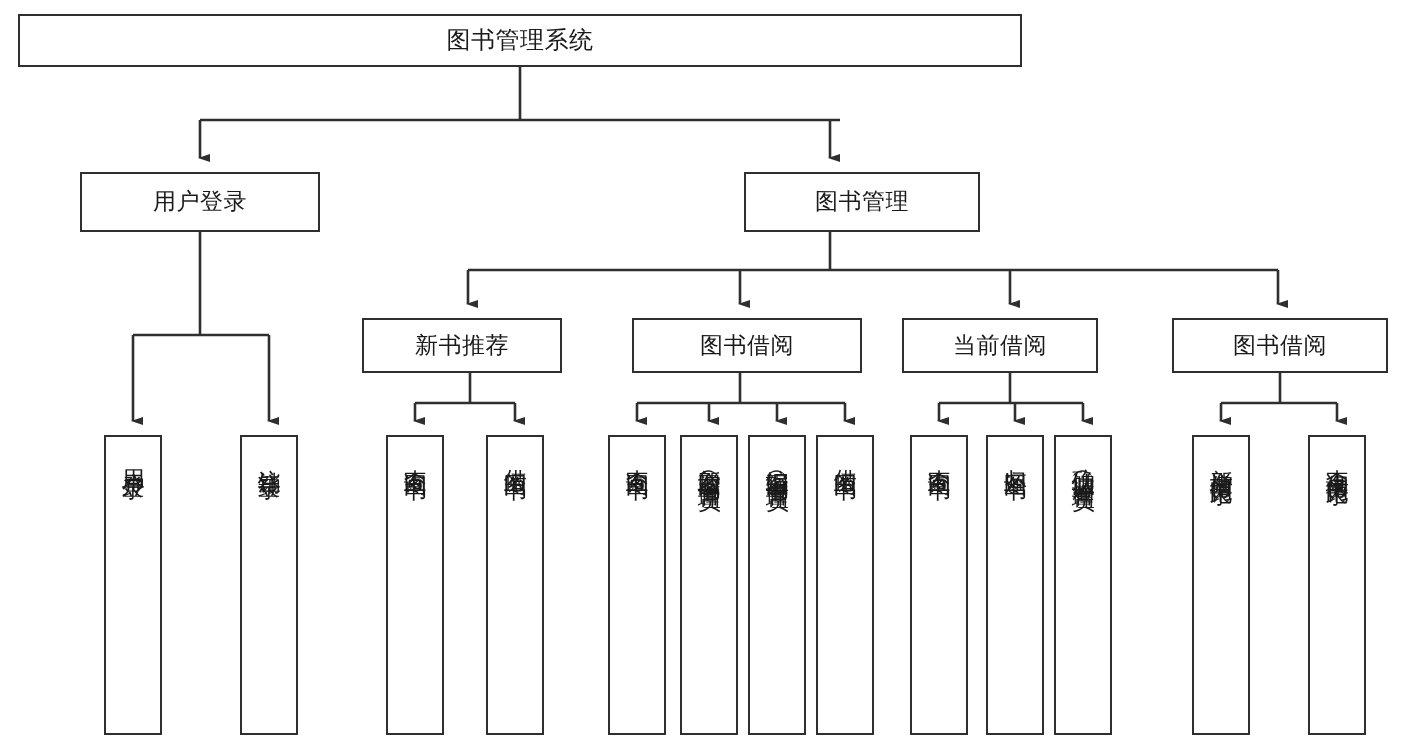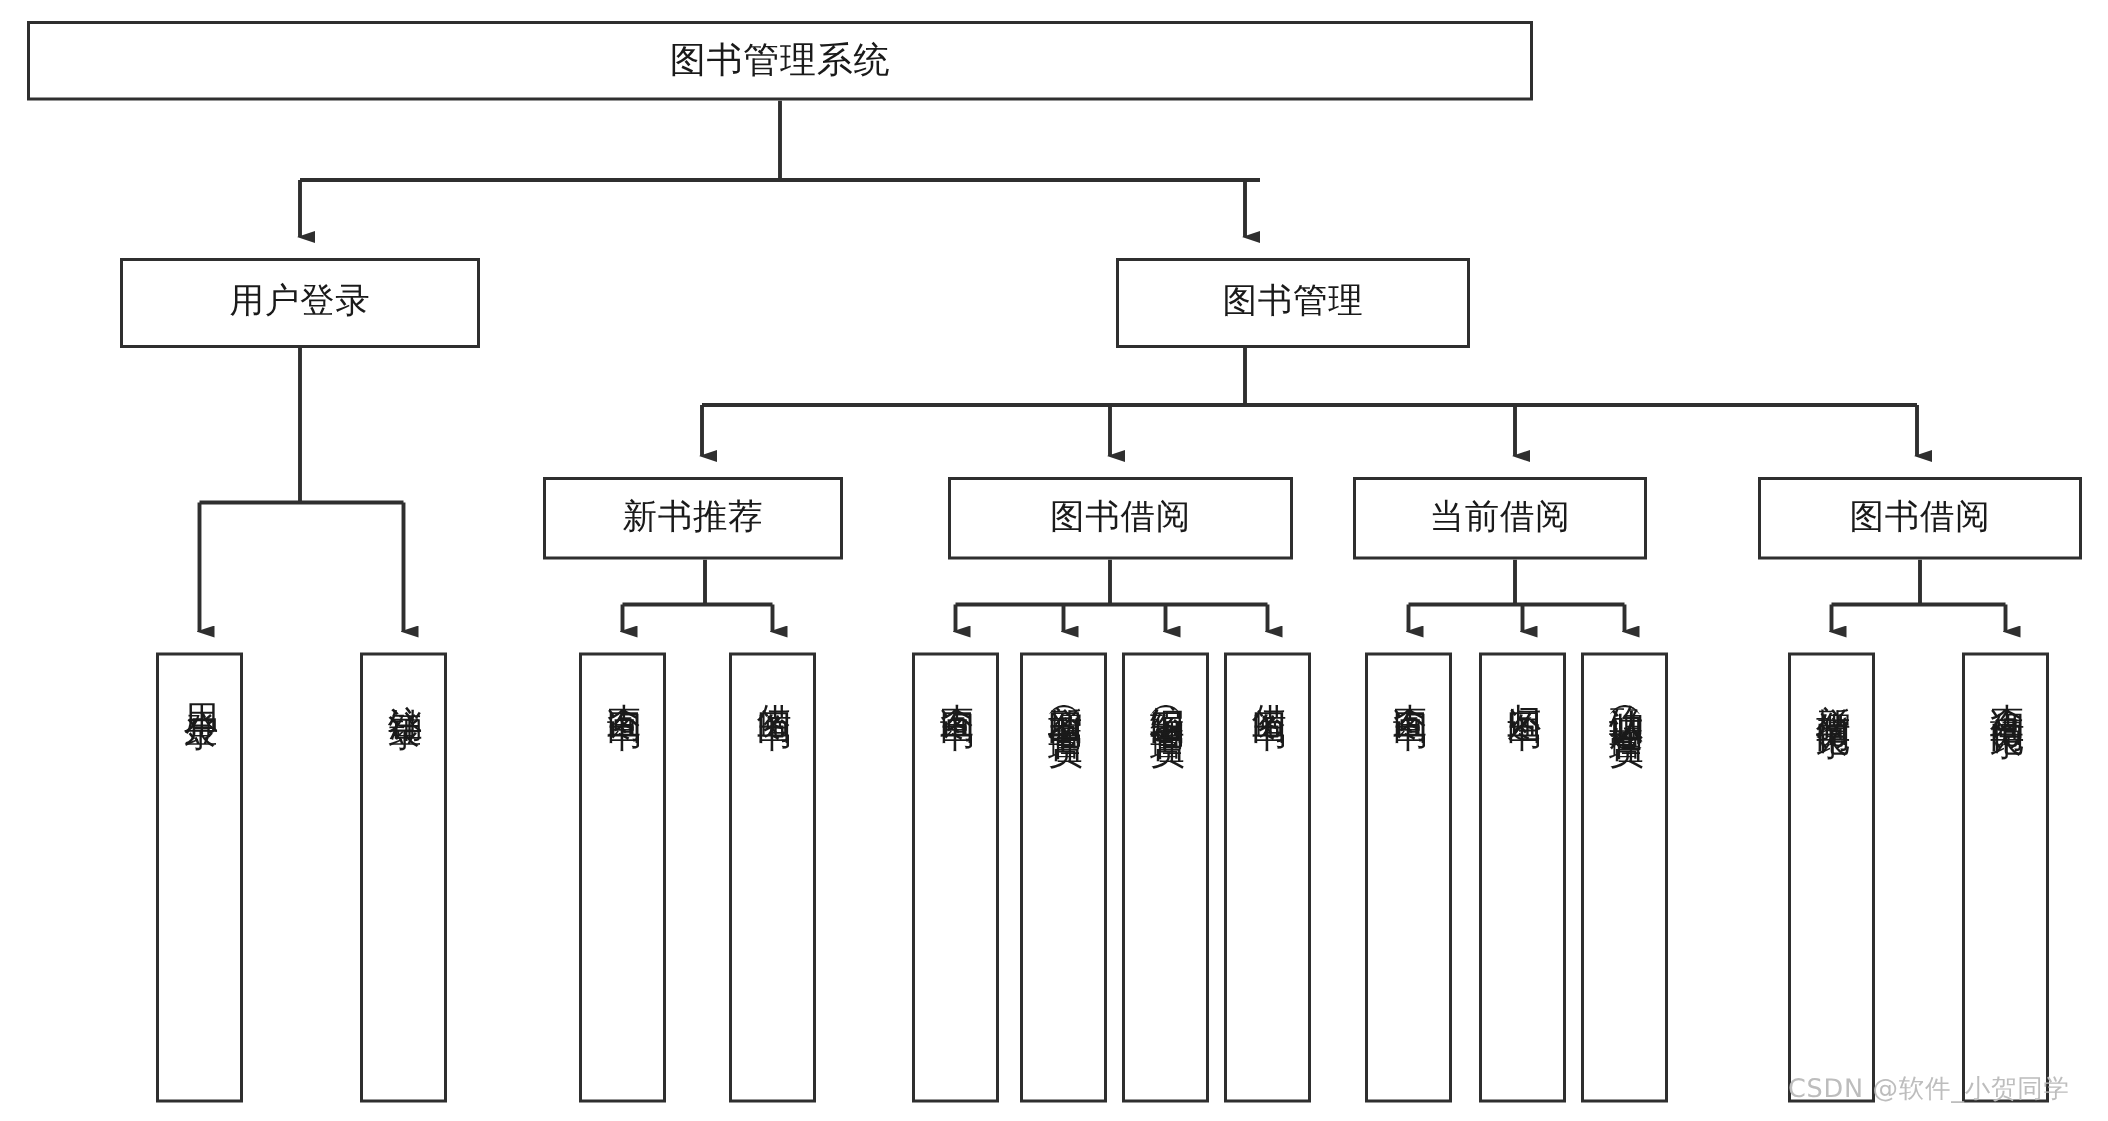--- a/index.html
+++ b/index.html
@@ -191,15 +191,14 @@
     <span class="node-label">确认归还（管理员）</span>
   </div>
 
   <div class="node vertical" style="left:1192px; top:435px; width:58px; height:300px;">
     <span class="node-label">新增借阅记录</span>
   </div>
   <div class="node vertical" style="left:1308px; top:435px; width:58px; height:300px;">
     <span class="node-label">查询借阅记录</span>
   </div>
 
-  <div class="watermark">CSDN @软件_小贺同学</div>
 
 </div>
 
 </body></html>

